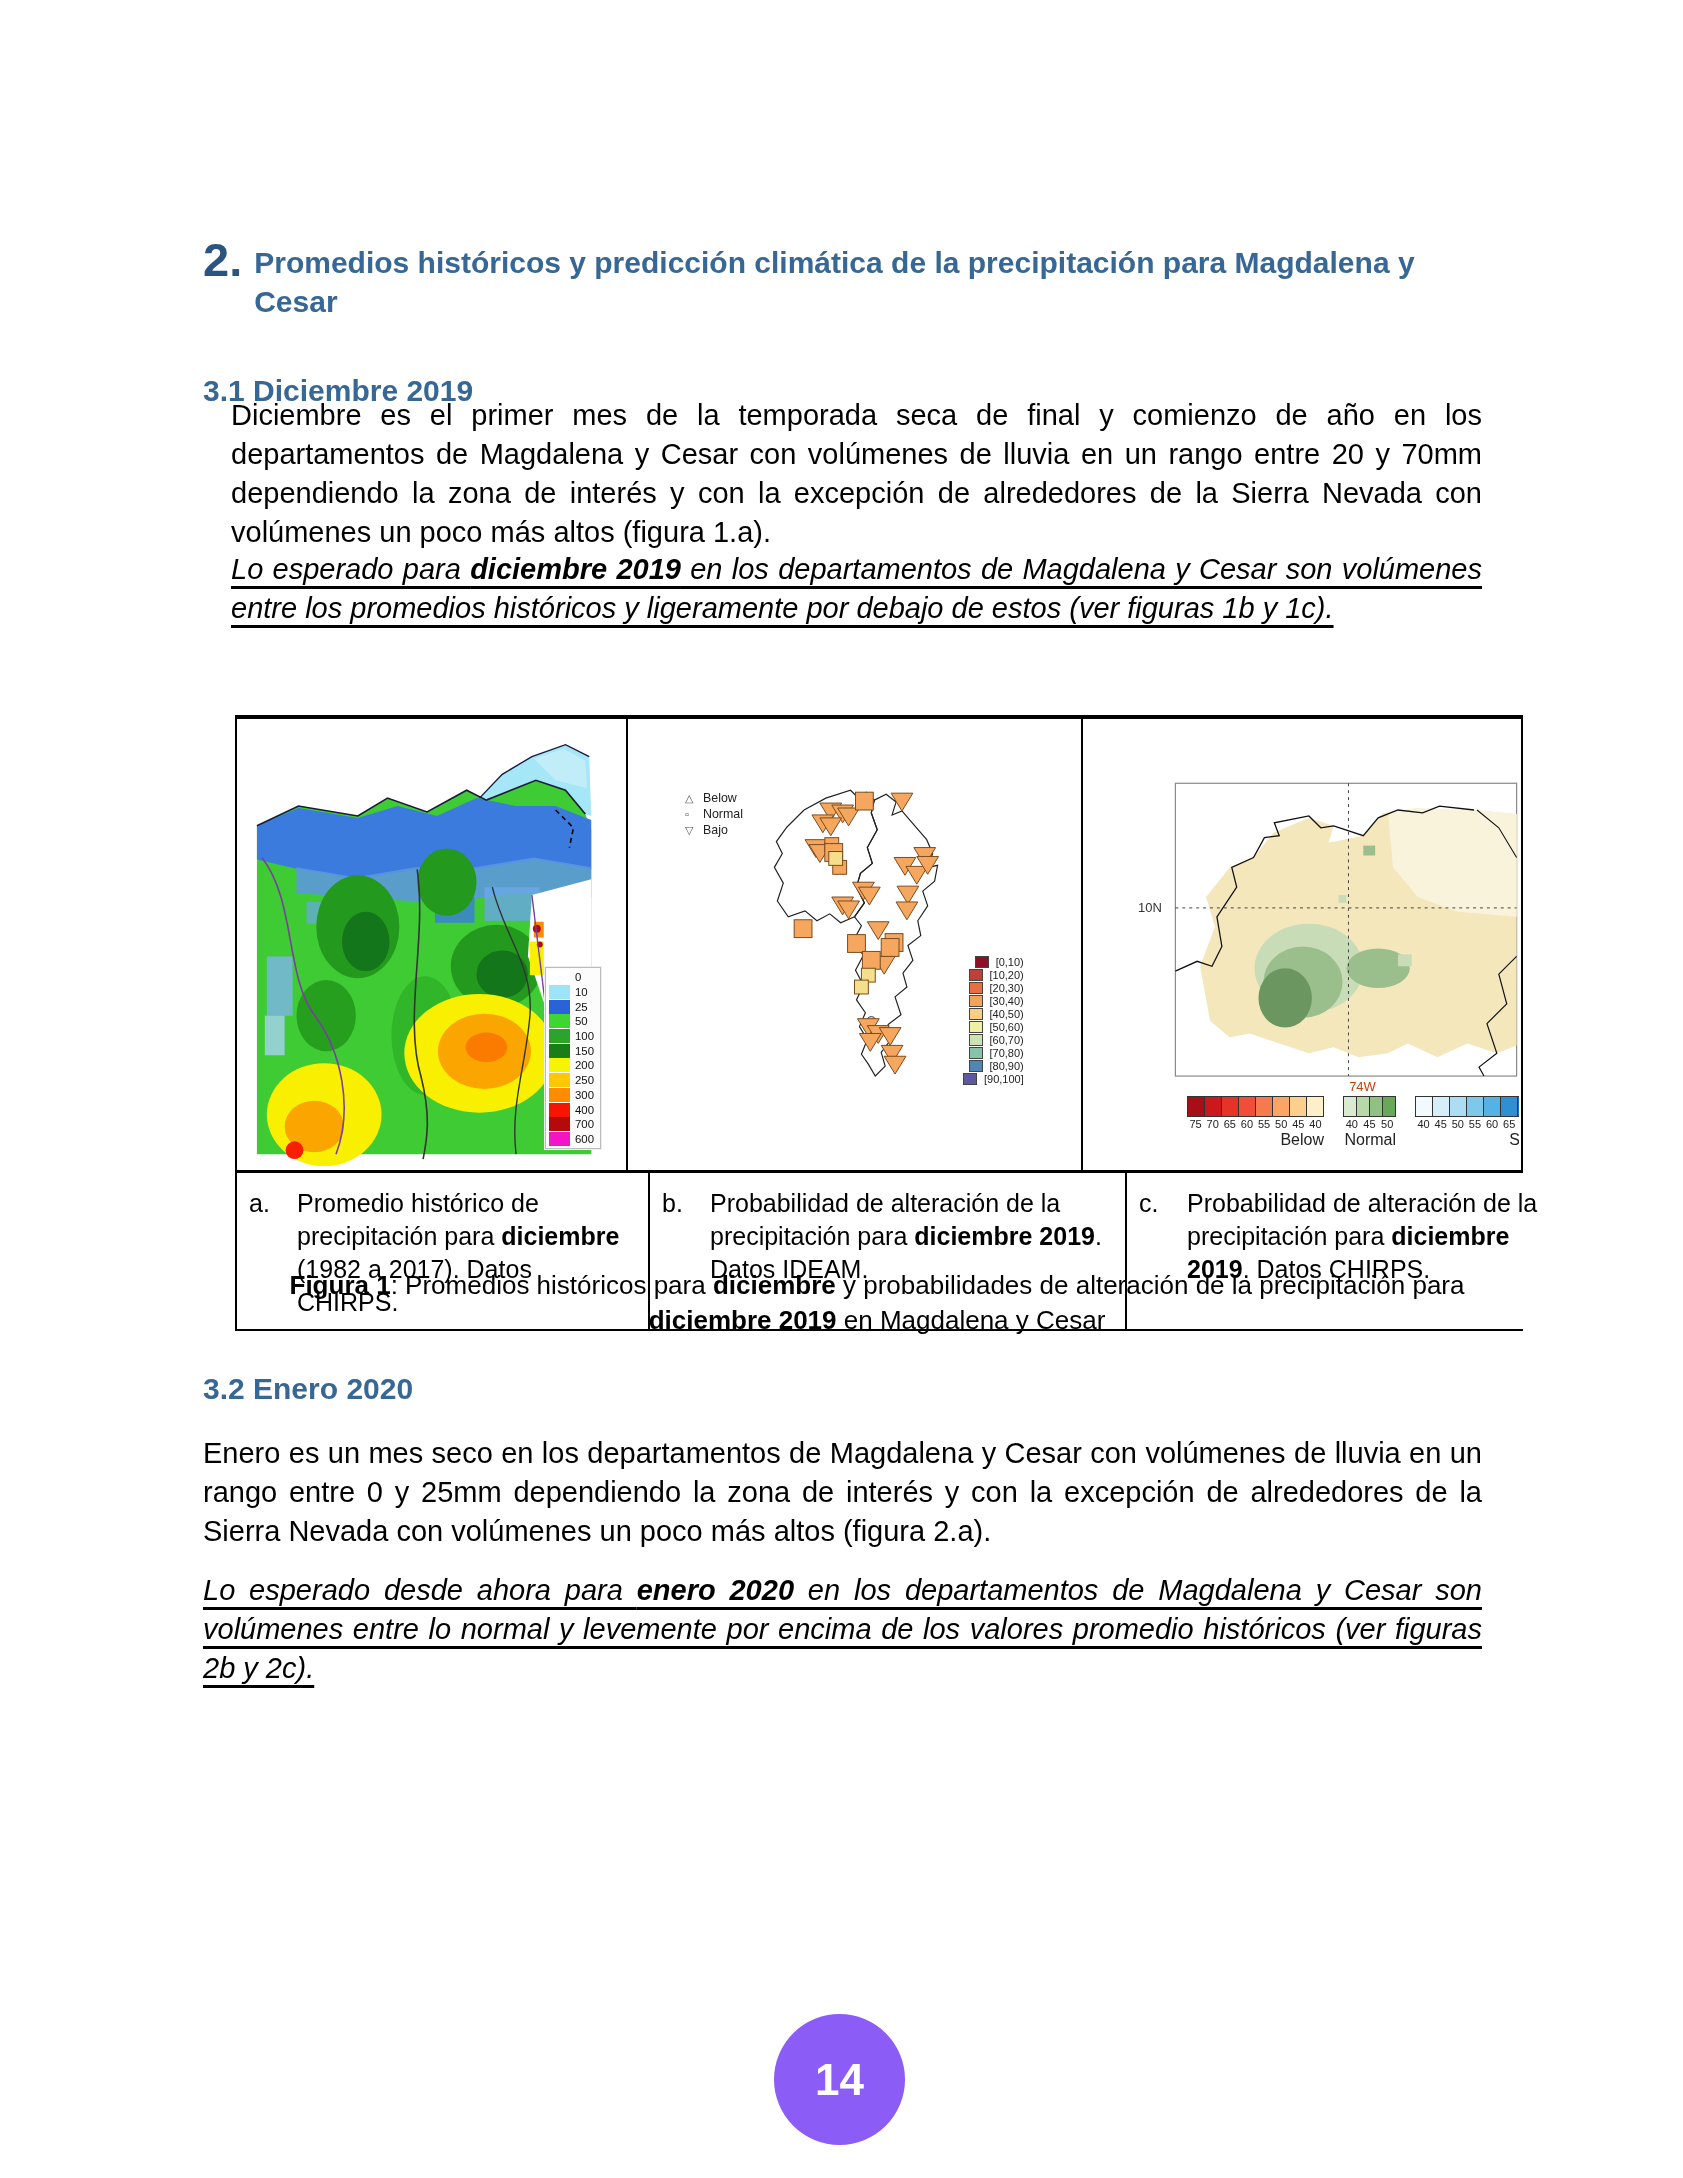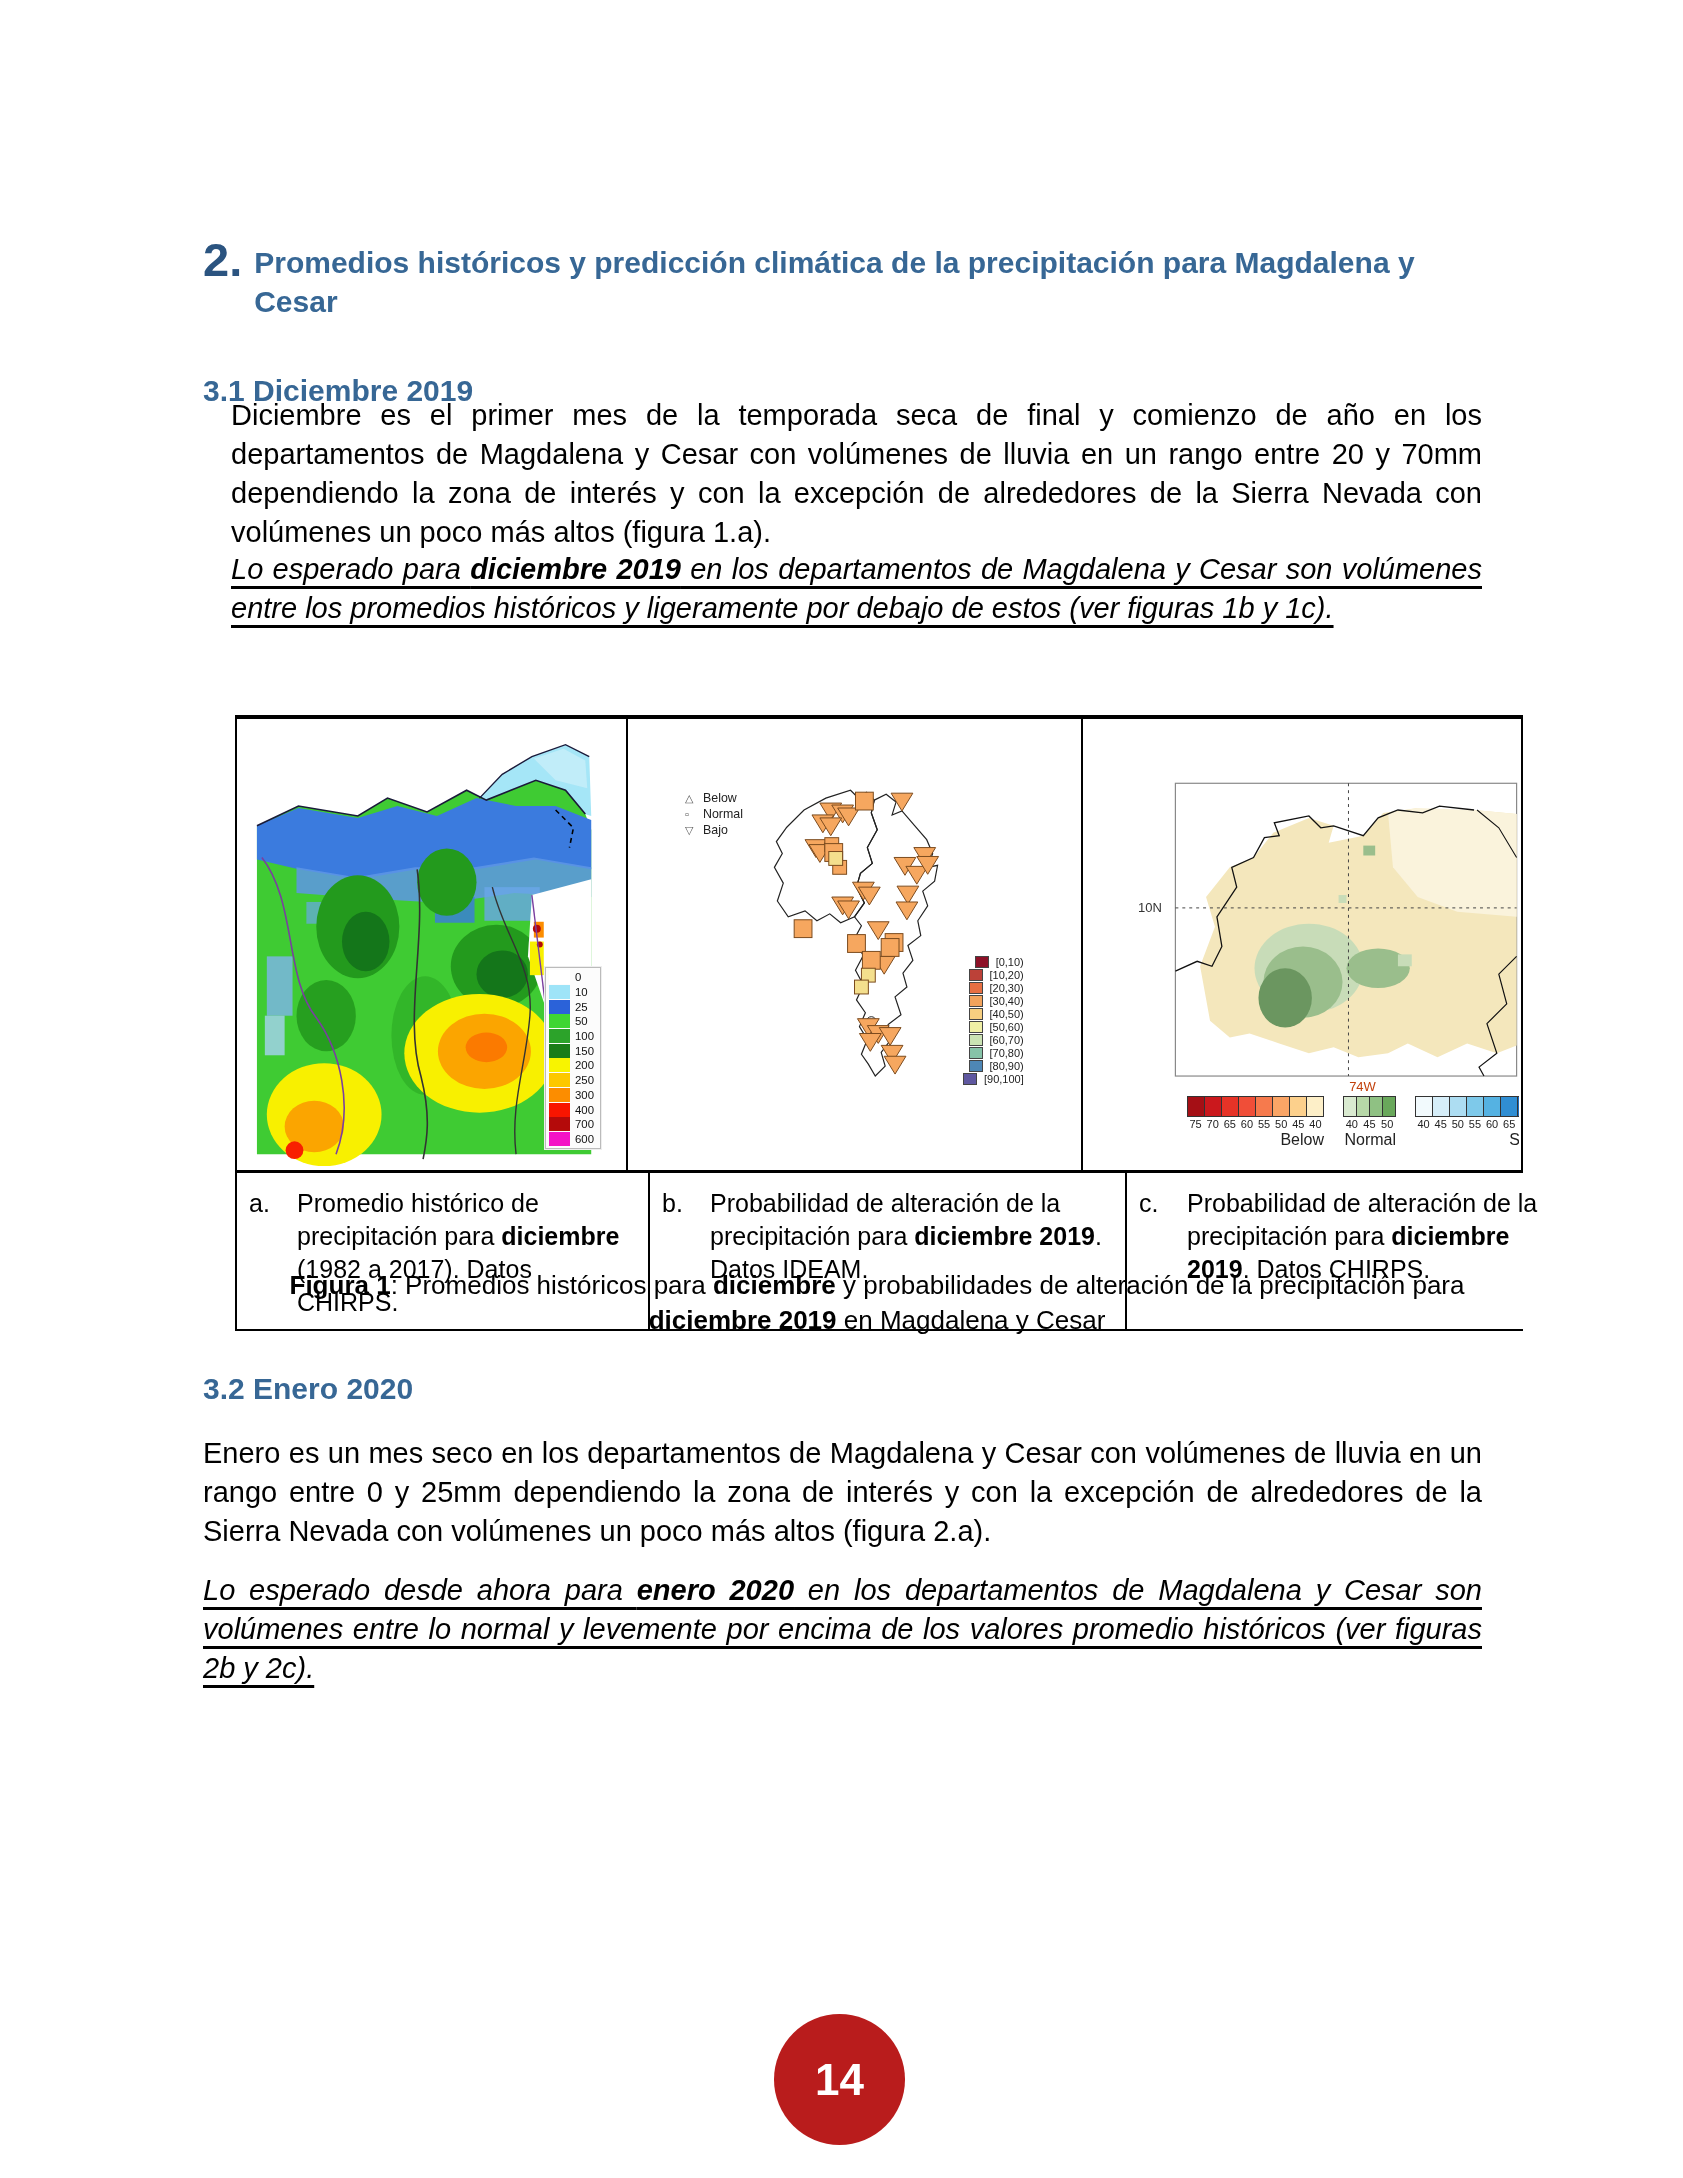--- a/index.html
+++ b/index.html
@@ -467,18 +467,18 @@
   </div>
 
   <div class="figura-cap">
     <b>Figura 1</b><span>: Promedios históricos para </span><b>diciembre</b><span> y probabilidades de alteración de la precipitación para </span><b>diciembre 2019</b><span> en Magdalena y Cesar</span>
   </div>
 
   <div class="h3 h32">3.2 Enero 2020</div>
   <p class="body p-s2a"><span>Enero es un mes seco en los departamentos de Magdalena y Cesar con volúmenes de lluvia en un rango entre 0 y 25mm dependiendo la zona de interés y con la excepción de alrededores de la Sierra Nevada con volúmenes un poco más altos (figura 2.a).</span></p>
   <p class="body p-s2b"><span>Lo esperado desde ahora para </span><b>enero 2020</b><span> en los departamentos de Magdalena y Cesar son volúmenes entre lo normal y levemente por encima de los valores promedio históricos (ver figuras 2b y 2c).</span></p>
 
-  <div class="pagenum" style="background: #b91c1c;">
+  <div class="pagenum" style="background: #8b5cf6;">
     <span>14</span>
   </div>
 
 </div>
 
 
 </body></html>

